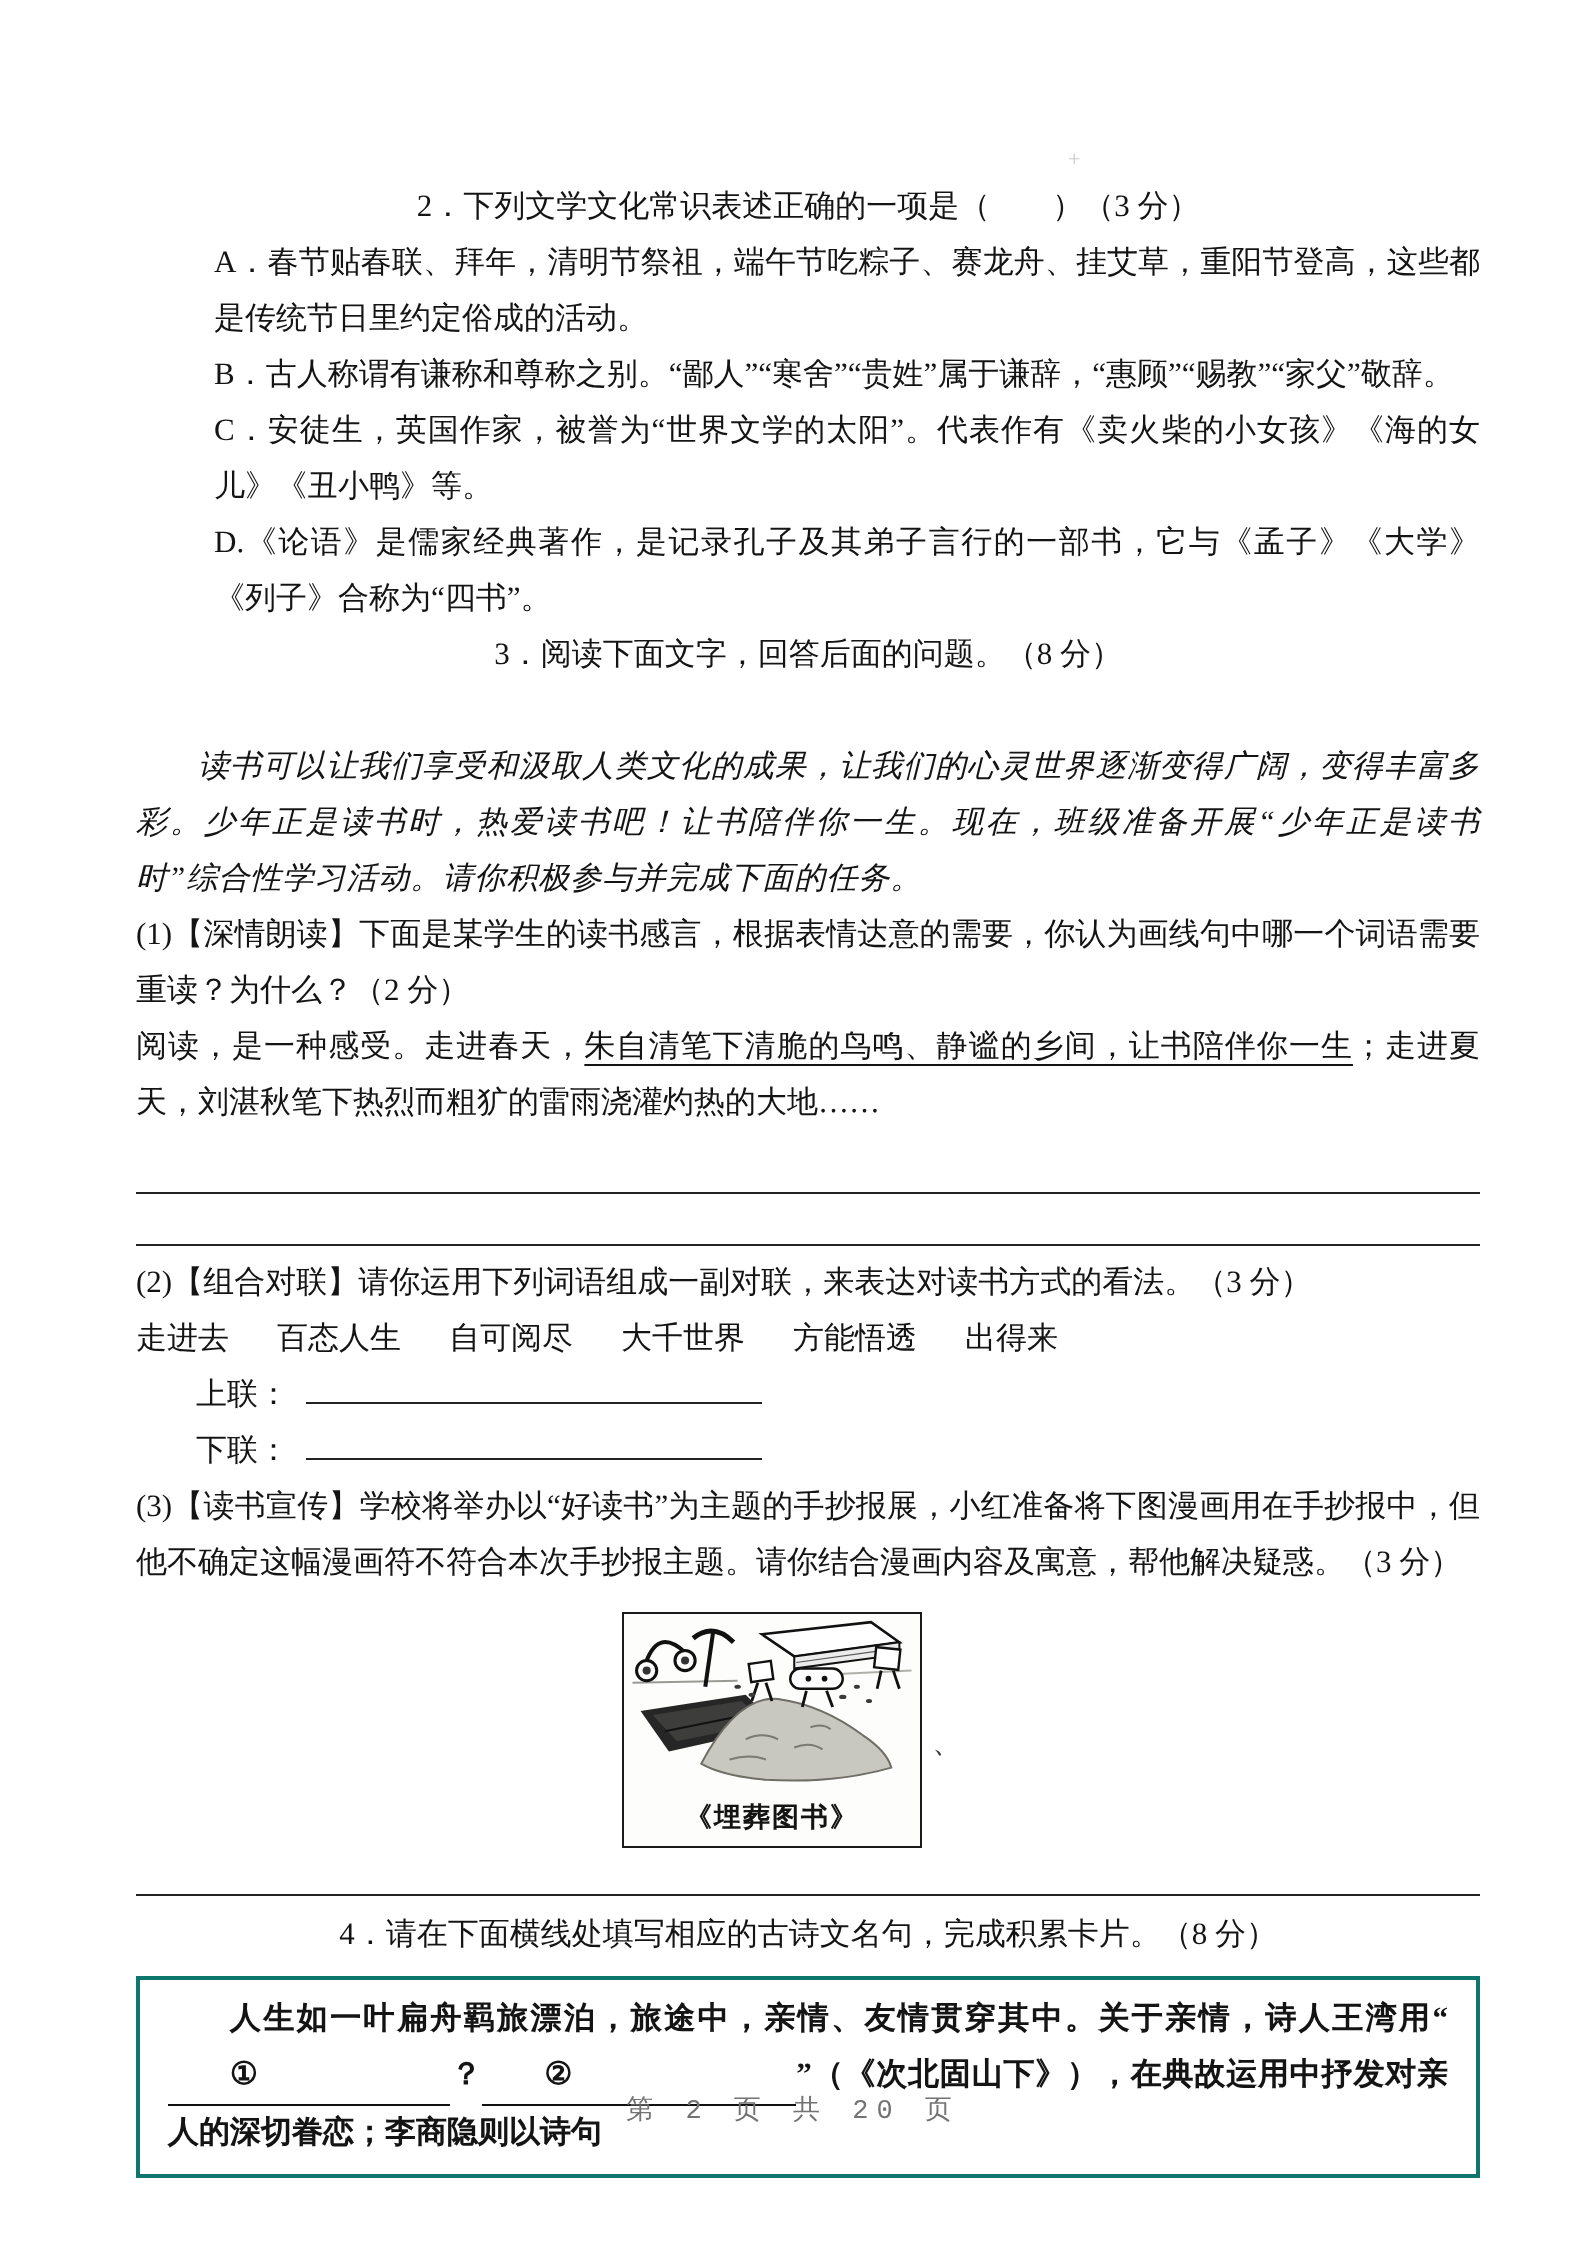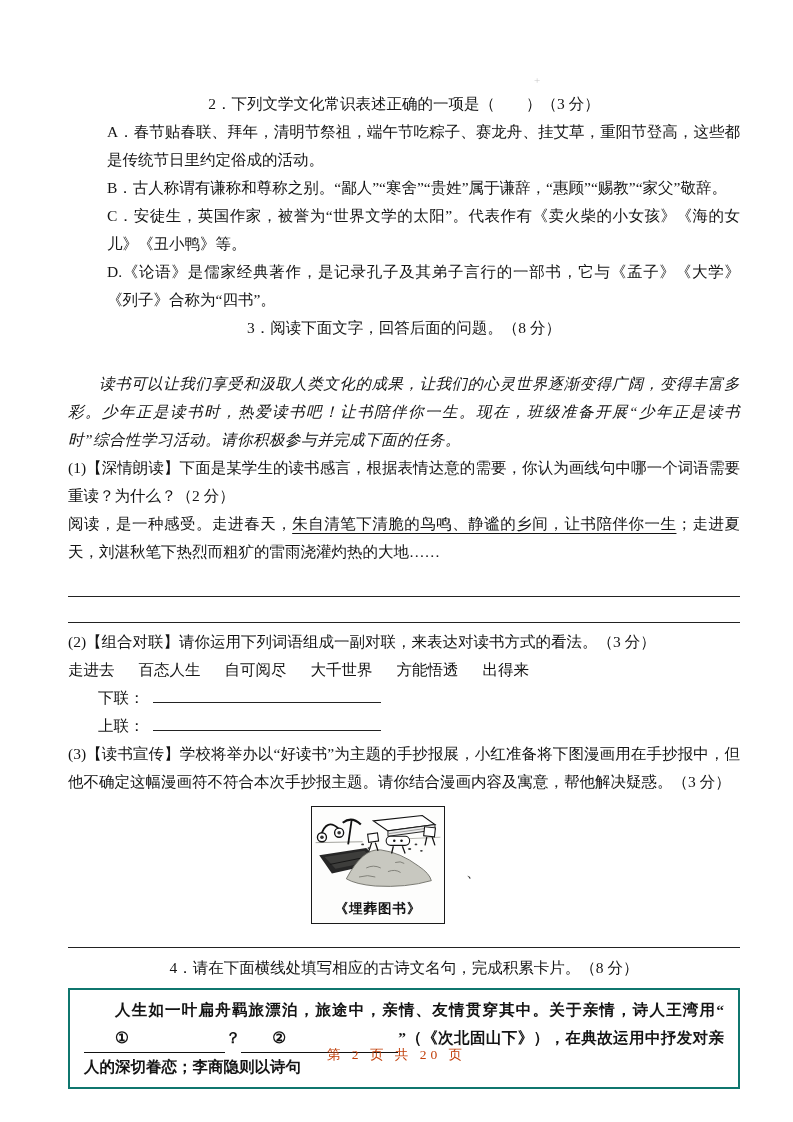--- a/index.html
+++ b/index.html
@@ -41,21 +41,21 @@
     text-align:right;
   }
   .couplet-row { margin-left:30px; text-align:left; }
   .couplet-blank {
     display:inline-block; width:228px; height:1em;
     border-bottom:1.4px solid #222;
     margin-left:8px; vertical-align:baseline;
   }
   .cartoon-wrap { position:relative; width:150px; margin:10px 0 0 243px; }
   .cartoon-box {
-    width:134px; height:118px; box-sizing:border-box;
+    width:150px; height:118px; box-sizing:border-box;
     border:1.6px solid #1a1a1a;
     background:#fdfdfc;
     display:flex; flex-direction:column;
   }
   .cartoon-box svg { flex:1 1 auto; display:block; }
   .cartoon-caption {
     text-align:center; font-weight:700; font-size:13.5px;
     line-height:18px; margin:0 0 5px 0; letter-spacing:1px;
   }
   .stray-mark {
@@ -73,21 +73,21 @@
   .card-blank {
     display:inline-block;
     border-bottom:1.4px solid #111;
     vertical-align:baseline;
   }
   .card-blank .pad1 { display:inline-block; width:96px; }
   .card-blank .pad2 { display:inline-block; width:112px; }
   .page-footer {
     position:absolute; left:0; right:0; top:1046px;
     text-align:center;
-    font-size:13.5px; letter-spacing:4px; color:#c2410c;
+    font-size:13.5px; letter-spacing:4px; color:#737373;font-family:Liberation Mono, monospace;
   }
   .faint-mark {
     position:absolute; left:534px; top:74px;
     font-size:11px; color:#c9c9c9;
   }
 </style>
 </head>
 <body>
 
 <div class="page">
@@ -115,24 +115,24 @@
     <div>(2)【组合对联】请你运用下列词语组成一副对联，来表达对读书方式的看法。（3 分）</div>
     <div class="word-bank">
       <span>走进去</span>
       <span>百态人生</span>
       <span>自可阅尽</span>
       <span>大千世界</span>
       <span>方能悟透</span>
       <span>出得来</span>
     </div>
     <div class="couplet-row">
-      <span>下联：</span><span class="couplet-blank"></span>
+      <span>上联：</span><span class="couplet-blank"></span>
     </div>
     <div class="couplet-row">
-      <span>上联：</span><span class="couplet-blank"></span>
+      <span>下联：</span><span class="couplet-blank"></span>
     </div>
 
     <div>(3)【读书宣传】学校将举办以“好读书”为主题的手抄报展，小红准备将下图漫画用在手抄报中，但他不确定这幅漫画符不符合本次手抄报主题。请你结合漫画内容及寓意，帮他解决疑惑。（3 分）</div>
 
     <div class="cartoon-wrap">
       <div class="cartoon-box">
         <svg viewBox="0 0 146 92" xmlns="http://www.w3.org/2000/svg" preserveAspectRatio="xMidYMid meet">
 
           <line x1="4" y1="34" x2="56" y2="33" stroke="#9a9a94" stroke-width="1"></line>
           <line x1="98" y1="30" x2="142" y2="28" stroke="#b0b0aa" stroke-width="1"></line>

